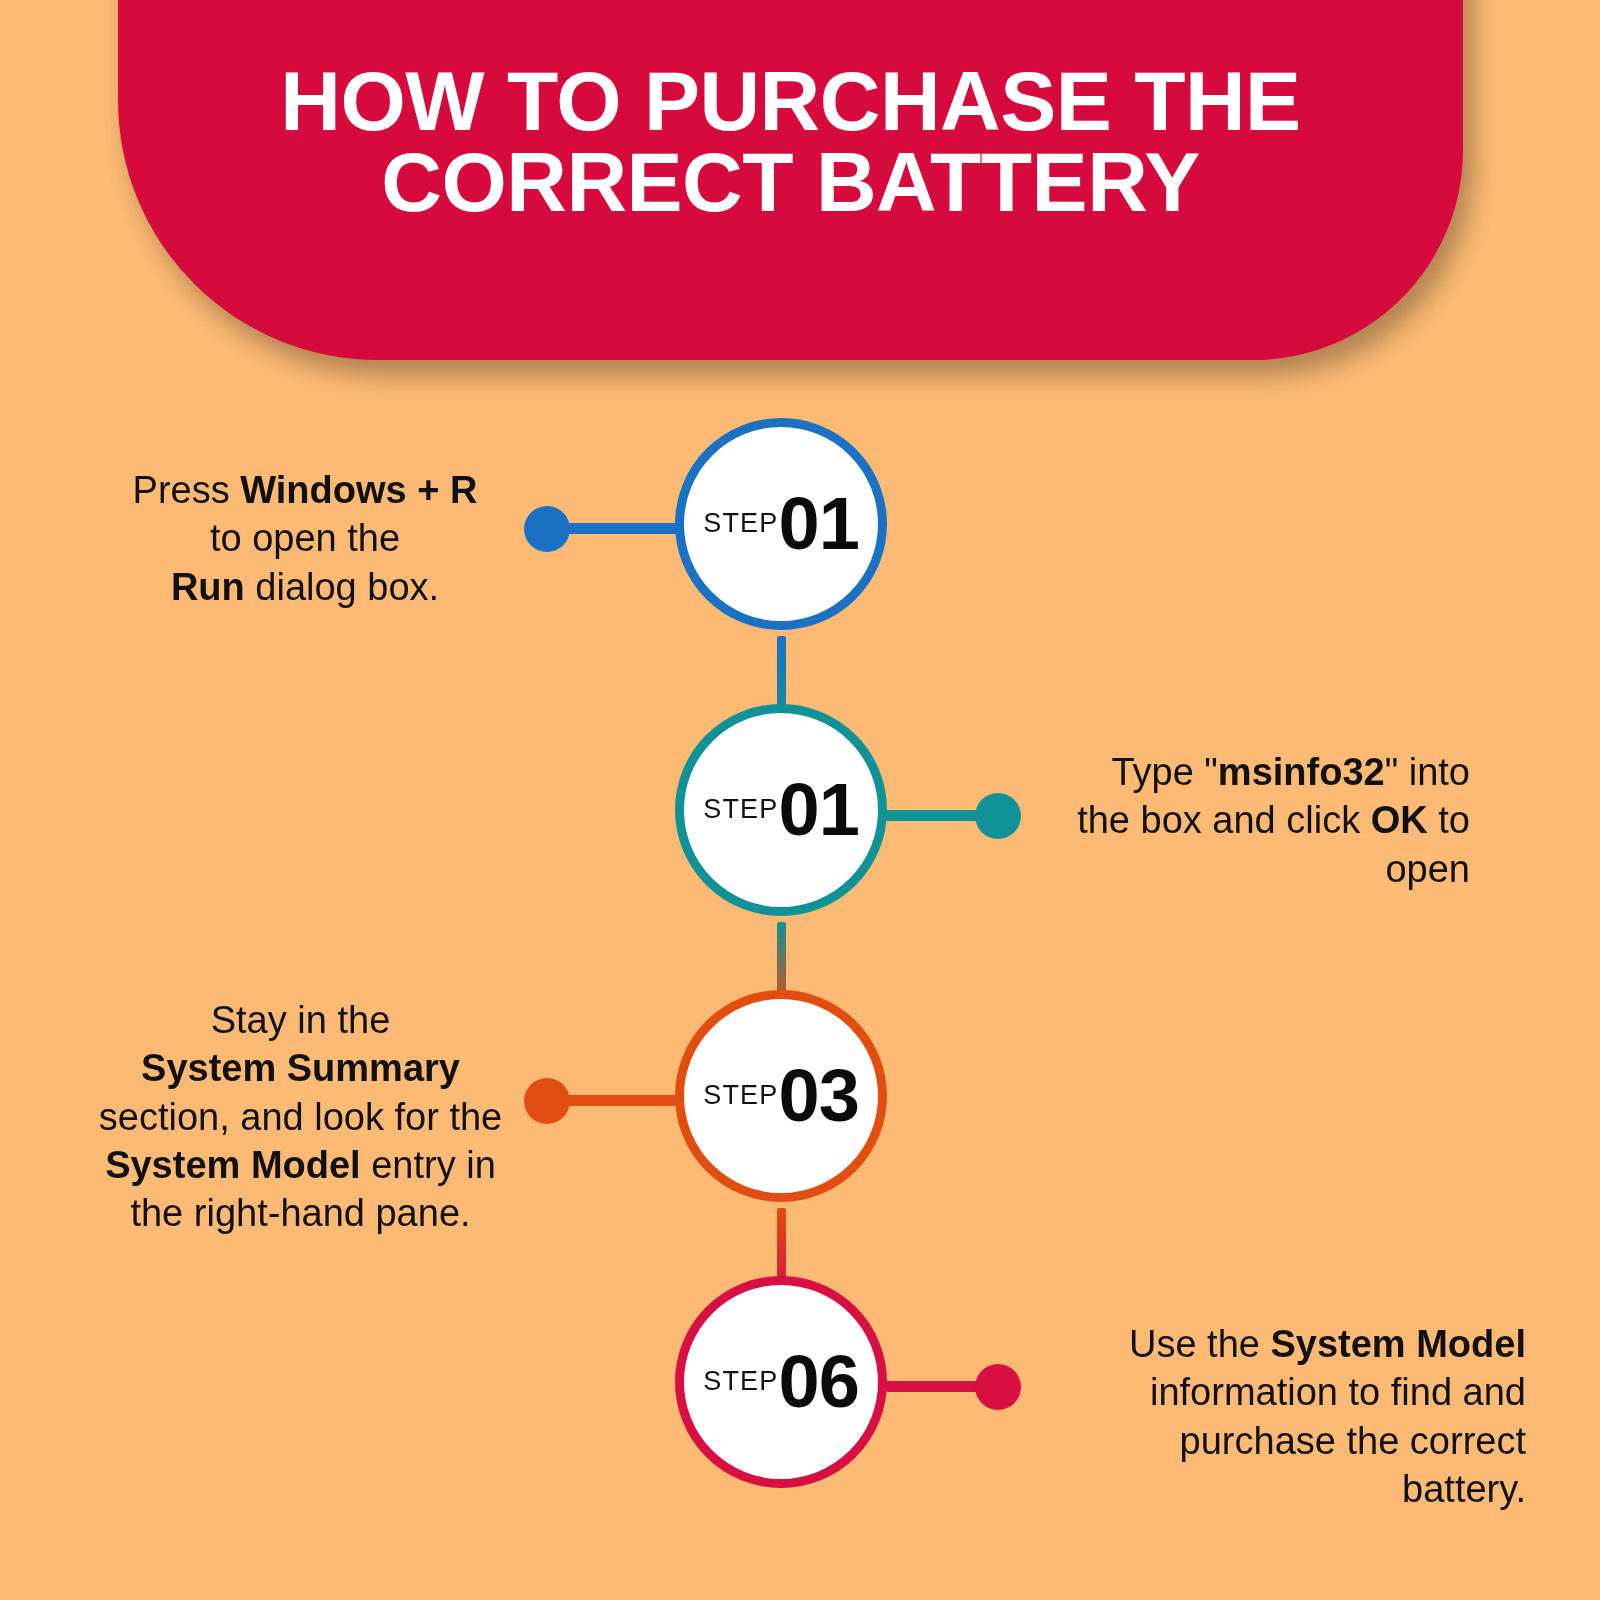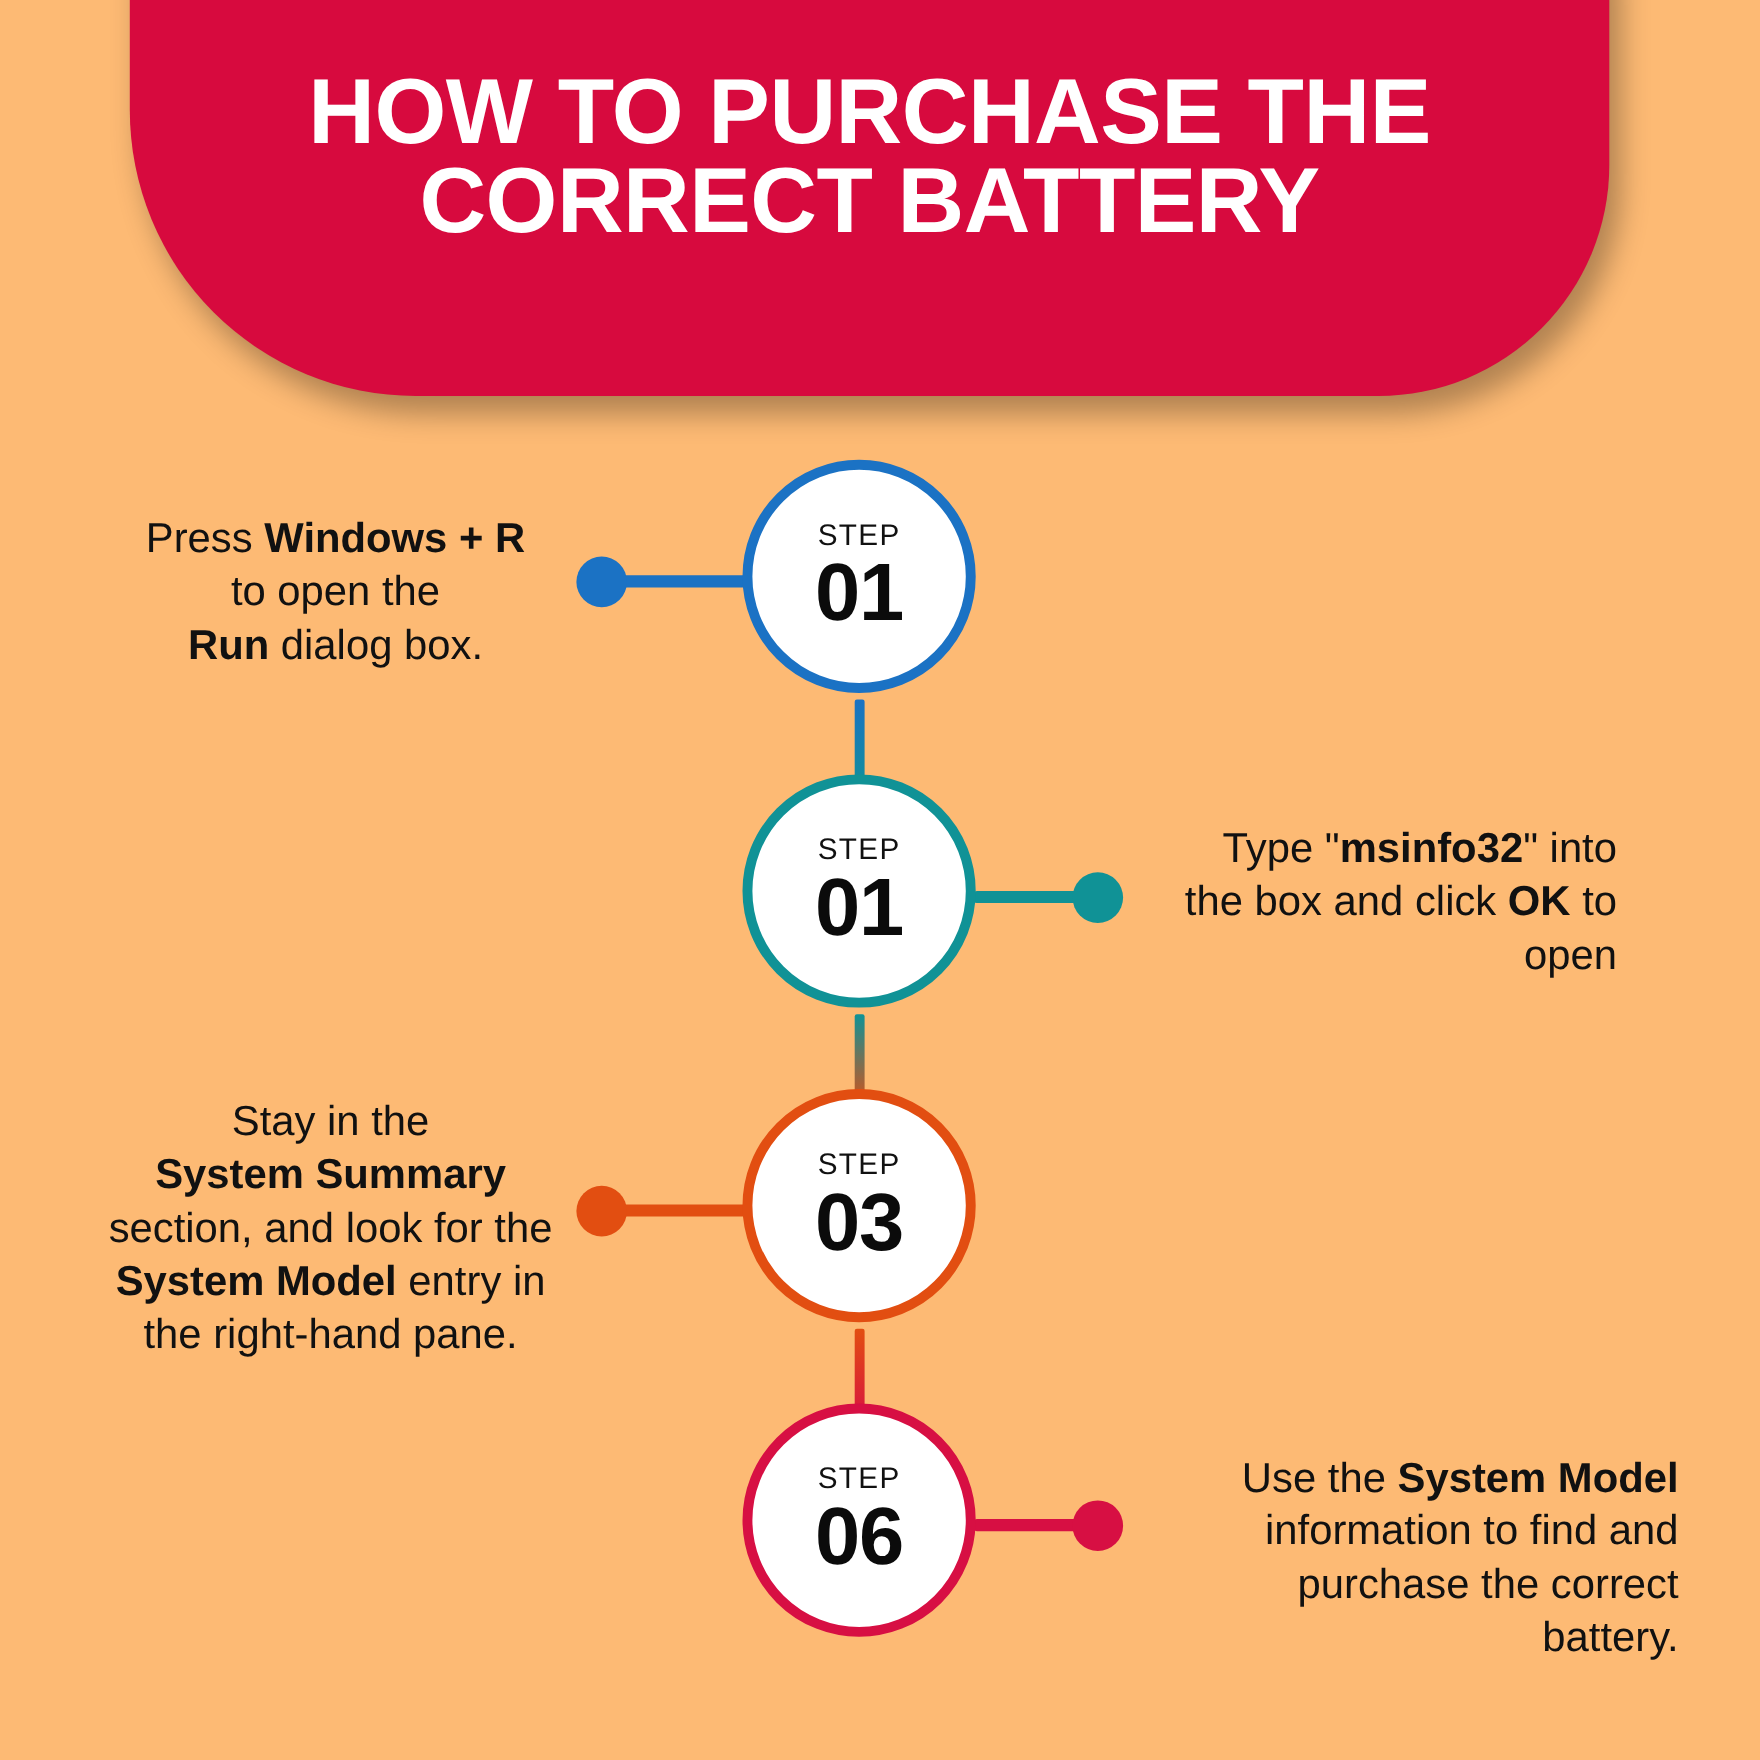--- a/index.html
+++ b/index.html
@@ -51,21 +51,21 @@
     border-radius:2px;
   }
 
   .node {
     position:absolute;
     width:212px; height:212px;
     border-radius:50%;
     background:#ffffff;
     border:9px solid #000;
     display:flex;
-    flex-direction:column;
+    flex-direction:row;
     align-items:center;
     justify-content:center;
     left:675px;
     z-index:5;
   }
   .node .step-word {
     font-size:27px;
     letter-spacing:1.2px;
     color:#111;
     font-weight:400;

